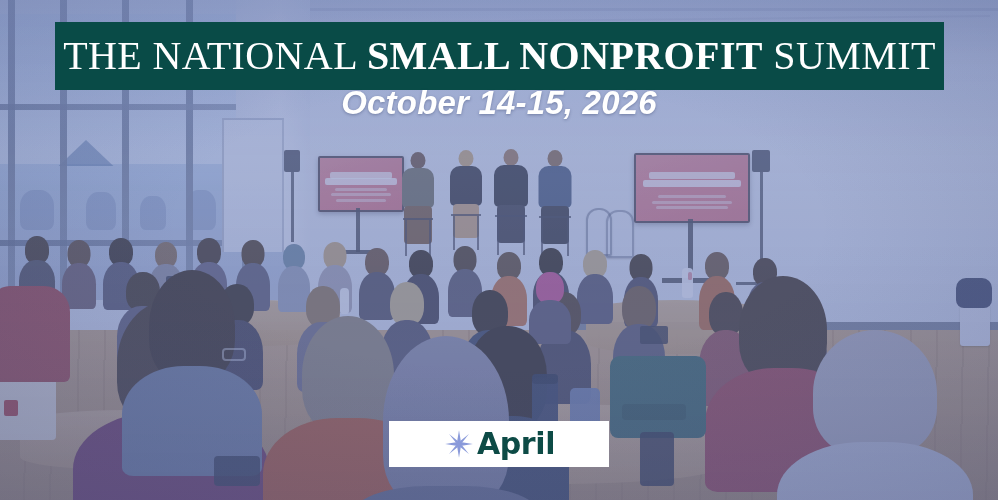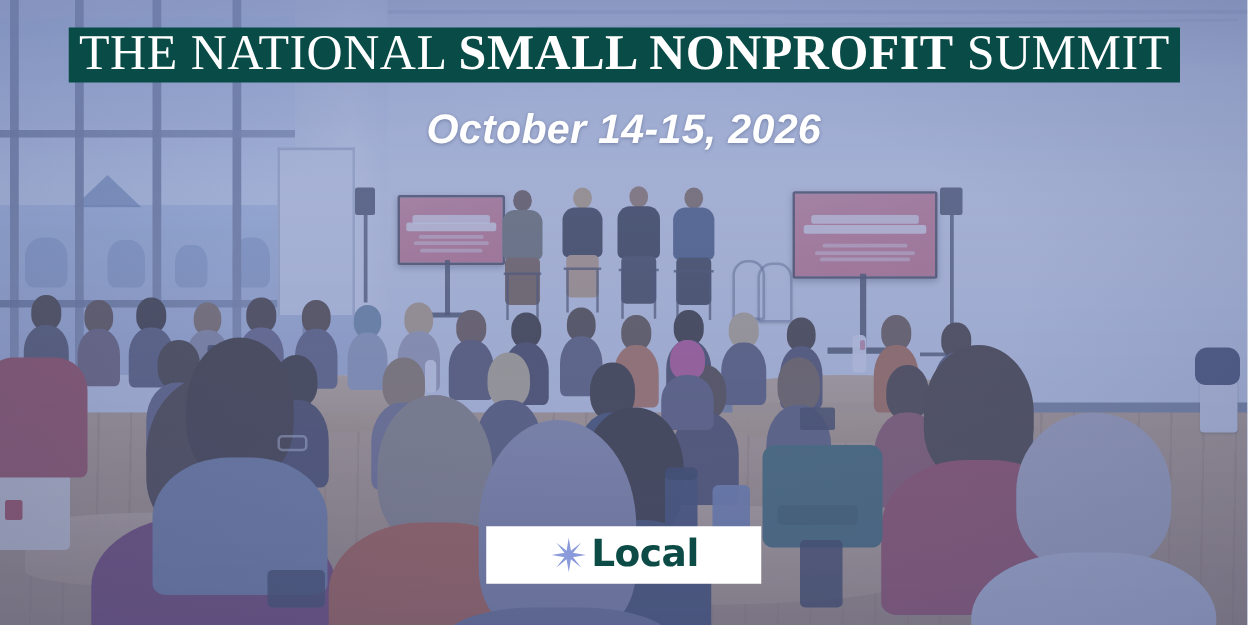--- a/index.html
+++ b/index.html
@@ -225,23 +225,24 @@
     position:absolute; left:0; right:0; top:0; height:150px;
     background: linear-gradient(180deg, rgba(165,180,220,.45), rgba(165,180,220,0));
   }
 
   
   .title-banner {
     position: absolute;
     left: 55px;
     top: 22px;
     width: 889px;
-    height: 44px;
+    height: 68px;
     background: #094b47;
     display: flex;
+    align-items: center;
     justify-content: center;
   }
   .title-text {
     font-family: "Liberation Serif", "DejaVu Serif", serif;
     color: #ffffff;
     font-size: 40px;
     line-height: 1;
     letter-spacing: 0.4px;
     white-space: nowrap;
   }
@@ -582,16 +583,16 @@
           <path d="M4 50 L40 44 L50 50 L40 56 Z"></path>
           <path d="M96 50 L60 56 L50 50 L60 44 Z"></path>
           <path d="M17 17 L46 40 L50 50 L40 46 Z"></path>
           <path d="M83 83 L54 60 L50 50 L60 54 Z"></path>
           <path d="M83 17 L60 46 L50 50 L54 40 Z"></path>
           <path d="M17 83 L40 54 L50 50 L46 60 Z"></path>
           <circle cx="50" cy="50" r="8"></circle>
         </g>
       </svg>
     </span>
-    <span class="logo-word">Local</span>
+    <span class="logo-word">April</span>
   </div>
 
 </div>
 
 </body></html>

